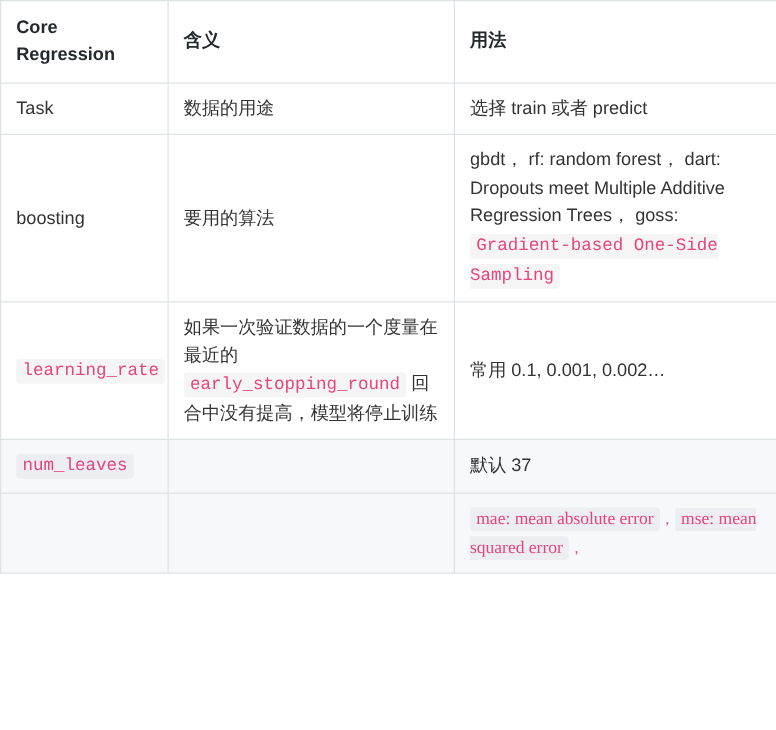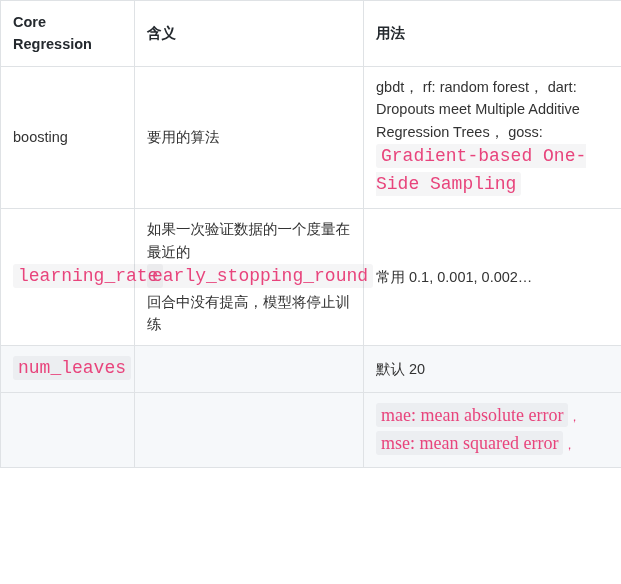--- a/index.html
+++ b/index.html
@@ -47,21 +47,21 @@
 
   table.params-table tbody tr.row-odd td {
     background: #ffffff;
   }
   table.params-table tbody tr.row-even td {
     background: #f6f8fa;
   }
 
   code, .code {
     font-family: "Liberation Mono", "DejaVu Sans Mono", monospace;
-    font-size: 18px;
+    font-size: 14px;
     color: #e8447c;
     background-color: rgba(27, 31, 35, 0.045);
     border-radius: 3px;
     padding: 2px 5px;
     white-space: nowrap;
   }
 
   .cell-text {
     display: inline;
   }
@@ -92,39 +92,44 @@
   </colgroup>
   <thead>
     <tr>
       <th>Core Regression</th>
       <th>含义</th>
       <th>用法</th>
     </tr>
   </thead>
   <tbody>
 
+    <tr class="row-odd">
+      <td><span class="cell-text">Task</span></td>
+      <td><span class="cell-text">数据的用途</span></td>
+      <td><span class="cell-text">选择 train 或者 predict</span></td>
+    </tr>
 
 
     <tr class="row-odd">
       <td><span class="cell-text">boosting</span></td>
       <td><span class="cell-text">要用的算法</span></td>
       <td class="wrapcode"><span class="cell-text">gbdt， rf: random forest， dart: Dropouts meet Multiple Additive Regression Trees， goss: </span><code>Gradient-based One-Side Sampling</code></td>
     </tr>
 
 
     <tr class="row-odd">
       <td><code>learning_rate</code></td>
       <td><span class="cell-text">如果一次验证数据的一个度量在最近的 </span><code>early_stopping_round</code><span class="cell-text"> 回合中没有提高，模型将停止训练</span></td>
       <td><span class="cell-text">常用 0.1, 0.001, 0.002…</span></td>
     </tr>
 
     <tr class="row-even">
       <td><code>num_leaves</code></td>
       <td><span class="cell-text"></span></td>
-      <td><span class="cell-text">默认 20</span></td>
+      <td><span class="cell-text">默认 37</span></td>
     </tr>
 
 
     <tr class="row-even">
       <td></td>
       <td><span class="cell-text"></span></td>
       <td class="metric-cell" id="metric-usage-cell"><code>mae: mean absolute error</code><span class="metric-sep">，</span><code>mse: mean squared error</code><span class="metric-sep">，</span></td>
     </tr>
 
   </tbody>

